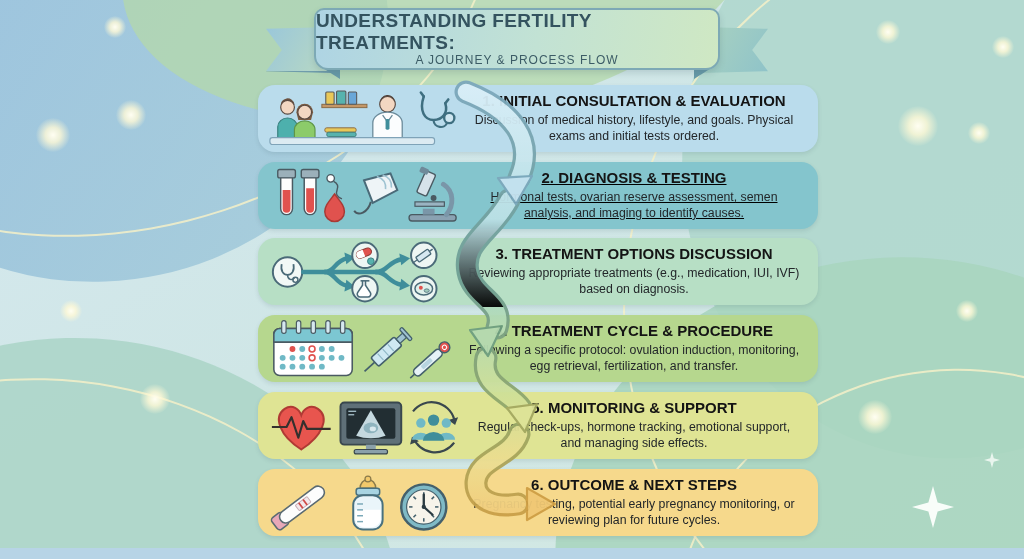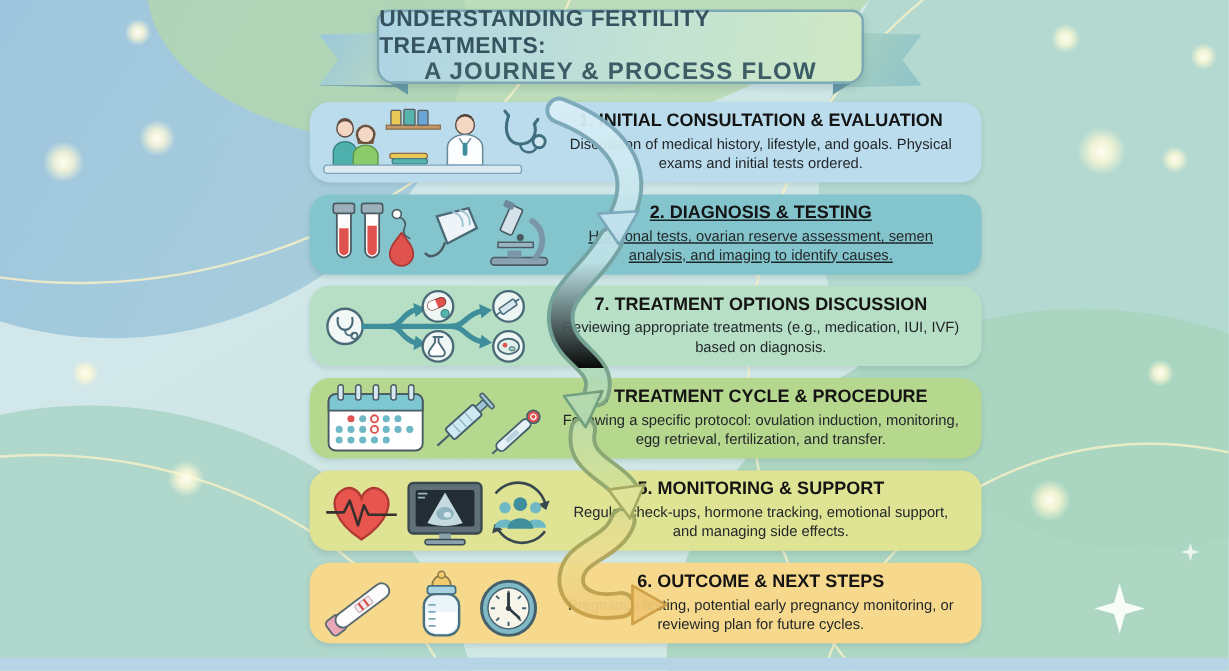--- a/index.html
+++ b/index.html
@@ -33,21 +33,21 @@
   .banner .fold-left{left:52px;top:62px;clip-path:polygon(0 0,100% 0,100% 100%);}
   .banner .fold-right{right:52px;top:62px;clip-path:polygon(0 0,100% 0,0 100%);}
   .banner .band{
     position:absolute;left:48px;right:48px;top:5px;height:62px;
     background:linear-gradient(100deg,#aed4e4 0%,#c2e2d4 55%,#cfe8c3 100%);
     border:2px solid #7da9b5;border-radius:10px 10px 14px 14px;
     display:flex;flex-direction:column;align-items:center;justify-content:center;
     box-shadow:0 3px 6px rgba(60,90,100,.18);
   }
   .banner-line1{font-size:19px;font-weight:bold;letter-spacing:.4px;color:#34535f;line-height:1.15;}
-  .banner-line2{font-size:20px;font-weight:bold;letter-spacing:1px;color:#3c5c66;line-height:1.15;}
+  .banner-line2{font-size:12px;font-weight:normal;letter-spacing:1px;color:#3c5c66;line-height:1.15;}
   
   .row{
     position:absolute;left:258px;width:560px;height:67px;border-radius:17px;
     display:flex;align-items:center;z-index:3;
     box-shadow:0 2px 4px rgba(70,95,105,.15);
   }
   .row-icons{width:204px;height:62px;flex:0 0 204px;display:flex;align-items:center;padding-left:8px;}
   .row-text{flex:1;text-align:center;padding:4px 16px 4px 4px;}
   .row-title{font-size:15px;font-weight:bold;color:#141414;line-height:1.25;margin-bottom:2px;}
   .row-desc{font-size:12.3px;color:#23272a;line-height:1.28;max-width:372px;margin:0 auto;}
@@ -230,21 +230,21 @@
         </g>
         <g>
           <circle cx="161" cy="48" r="13" fill="#eef6f3" stroke="#4a6a78" stroke-width="2"></circle>
           <ellipse cx="161" cy="48" rx="9" ry="6.5" fill="#dff0ea" stroke="#4a6a78" stroke-width="1.5"></ellipse>
           <circle cx="158" cy="47" r="2" fill="#e0524e"></circle>
           <ellipse cx="164" cy="50" rx="2.6" ry="1.8" fill="#9fc9ba" stroke="#4a6a78" stroke-width=".8"></ellipse>
         </g>
       </svg>
     </div>
     <div class="row-text">
-      <div class="row-title">7. TREATMENT OPTIONS DISCUSSION</div>
+      <div class="row-title">3. TREATMENT OPTIONS DISCUSSION</div>
       <div class="row-desc">Reviewing appropriate treatments (e.g., medication, IUI, IVF) based on diagnosis.</div>
     </div>
   </div>
 
   <div class="row" style="top: 315px; background: rgb(182, 215, 142);">
     <div class="row-icons">
       <svg width="198" height="62" viewBox="0 0 200 62">
         <g>
           <rect x="8" y="10" width="80" height="48" rx="6" fill="#fff" stroke="#4a5a62" stroke-width="1.6"></rect>
           <path d="M8 24 v-8 a6 6 0 0 1 6 -6 h68 a6 6 0 0 1 6 6 v8 z" fill="#7cc7d2" stroke="#4a5a62" stroke-width="1.6"></path>

